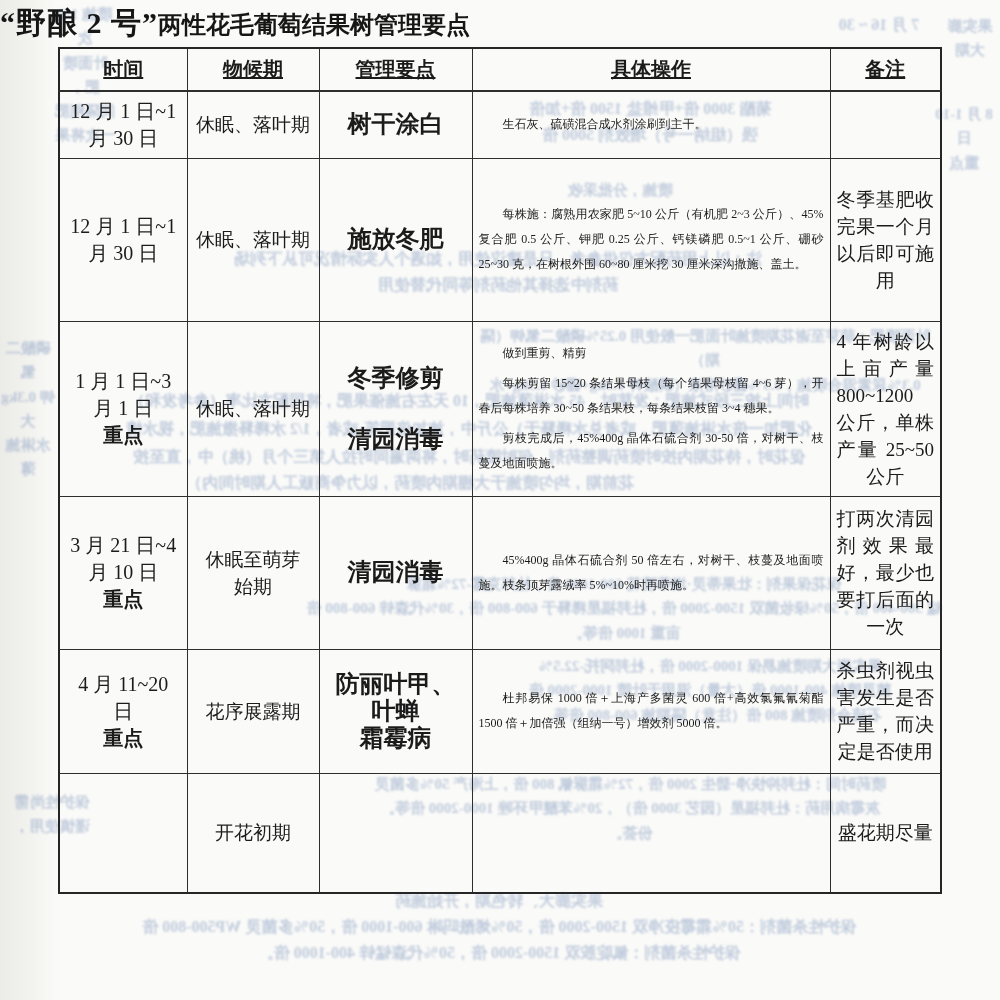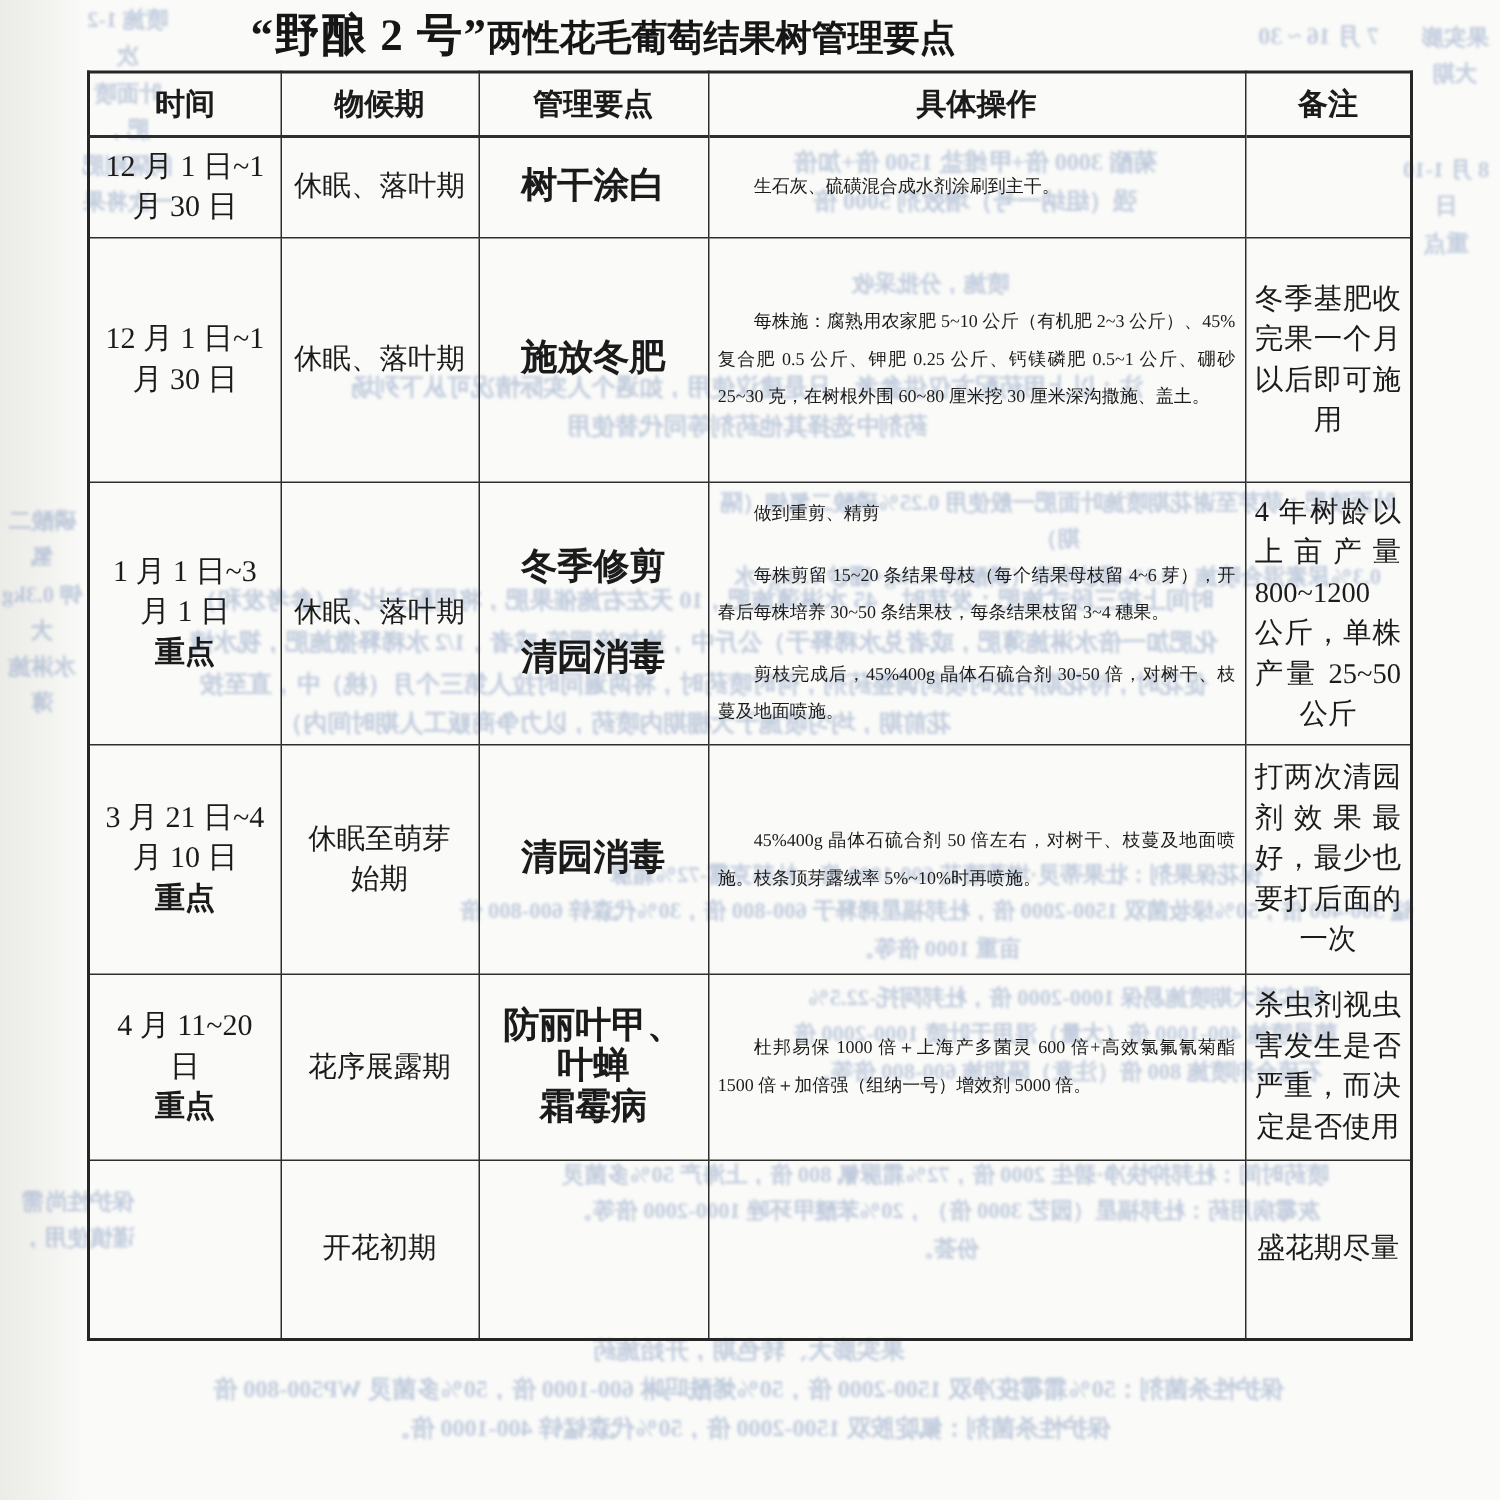--- a/index.html
+++ b/index.html
@@ -22,47 +22,47 @@
     filter:blur(1.1px);
     color:#8da2c4;
     opacity:.52;
     line-height:1.62;
     text-align:center;
     white-space:pre-line;
     font-weight:600;
   }
   .title{
     position:absolute;top:3px;left:0;width:804px;
-    text-align:center;z-index:2;color:#161616;white-space:nowrap;
+    z-index:2;color:#161616;white-space:nowrap;
   }
   .t-big{font-size:30px;font-weight:bold;letter-spacing:1px;}
   .t-small{font-size:24px;font-weight:bold;}
   table.doc{
     position:absolute;left:58px;top:47px;width:882px;
     border-collapse:collapse;table-layout:fixed;z-index:1;
     border:2px solid #262626;
   }
   .doc th,.doc td{
     border:1px solid #2e2e2e;
     vertical-align:middle;
     padding:2px 6px;
     background:transparent;
   }
   .doc thead th{
     font-size:20px;font-weight:600;height:37px;
-    border-bottom-width:2px;text-align:center;
+    border-bottom-width:2px;text-align:center;text-decoration:underline;
   }
   .c-time{font-size:20px;text-align:center;line-height:27px;}
   .c-time .emph{font-weight:bold;}
   .c-phen{font-size:19px;text-align:center;white-space:pre-line;line-height:27px;}
   .c-points{font-size:24px;font-weight:bold;text-align:center;line-height:27px;white-space:pre-line;}
   .c-points .point + .point{margin-top:34px;}
   .c-ops{font-size:12px;text-align:justify;line-height:25px;padding:4px 8px;}
   .c-ops p{margin:0;text-indent:2em;}
-  .c-ops p + p{margin-top:16px;}
+  .c-ops p + p{margin-top:5px;}
   .c-notes{font-size:19px;line-height:27px;text-align:justify;text-align-last:center;padding:2px 7px;}
 </style>
 </head>
 <body>
 
 <div class="margin-strip"></div>
 
 <div class="bleed-layer">
     <div class="bleed" style="left: 54px; top: 2px; width: 62px; font-size: 15px;">喷施 1-2 次
 叶面喷肥，

